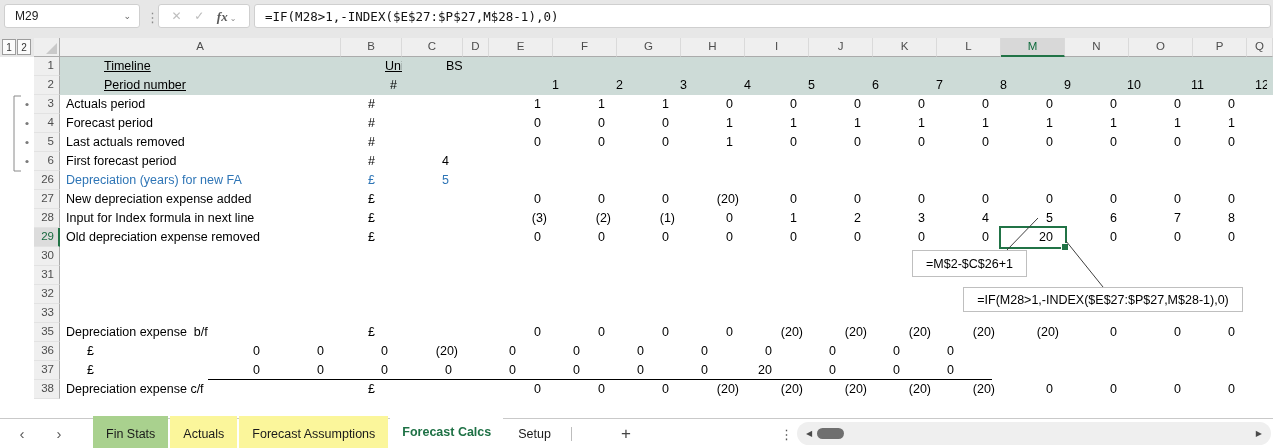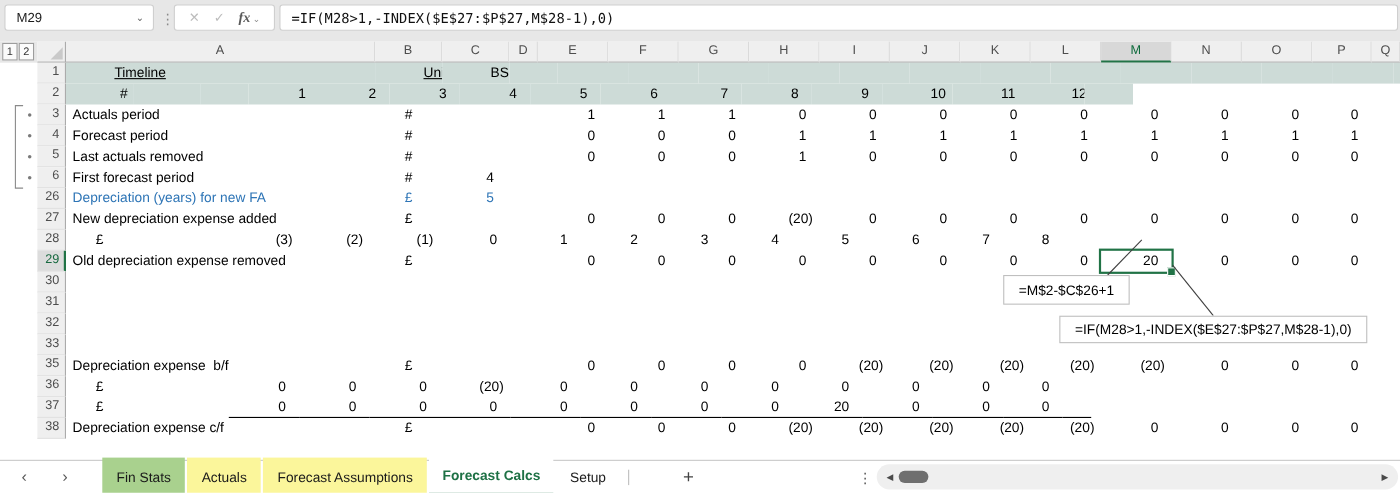--- a/index.html
+++ b/index.html
@@ -162,20 +162,21 @@
         <div class="cell cv band" style="width: 64px;"></div>
         <div class="cell cv band" style="width: 64px;"></div>
         <div class="cell cv band" style="width: 64px;"></div>
         <div class="cell cv band" style="width: 64px;"></div>
         <div class="cell cv band" style="width: 64px;"></div>
         <div class="cell cv band" style="width: 54px;"></div>
         <div class="cell cQ band"></div>
       </div>
       <div class="grow">
         <div class="rh">2</div>
+        <div class="cell cA band"><span class="u">Period number</span></div>
         <div class="cell cB band"><span class="">#</span></div>
         <div class="cell cC band"></div>
         <div class="cell cD band"></div>
         <div class="cell cv band" style="width: 64px;">1</div>
         <div class="cell cv band" style="width: 64px;">2</div>
         <div class="cell cv band" style="width: 64px;">3</div>
         <div class="cell cv band" style="width: 64px;">4</div>
         <div class="cell cv band" style="width: 64px;">5</div>
         <div class="cell cv band" style="width: 64px;">6</div>
         <div class="cell cv band" style="width: 64px;">7</div>
@@ -301,20 +302,21 @@
         <div class="cell cv" style="width: 64px;">0</div>
         <div class="cell cv" style="width: 64px;">0</div>
         <div class="cell cv" style="width: 64px;">0</div>
         <div class="cell cv" style="width: 64px;">0</div>
         <div class="cell cv" style="width: 64px;">0</div>
         <div class="cell cv" style="width: 54px;">0</div>
         <div class="cell cQ"></div>
       </div>
       <div class="grow">
         <div class="rh">28</div>
+        <div class="cell cA"><span class="">Input for Index formula in next line</span></div>
         <div class="cell cB"><span class="">£</span></div>
         <div class="cell cC"></div>
         <div class="cell cD"></div>
         <div class="cell cv neg" style="width: 64px;">(3)</div>
         <div class="cell cv neg" style="width: 64px;">(2)</div>
         <div class="cell cv neg" style="width: 64px;">(1)</div>
         <div class="cell cv" style="width: 64px;">0</div>
         <div class="cell cv" style="width: 64px;">1</div>
         <div class="cell cv" style="width: 64px;">2</div>
         <div class="cell cv" style="width: 64px;">3</div>

